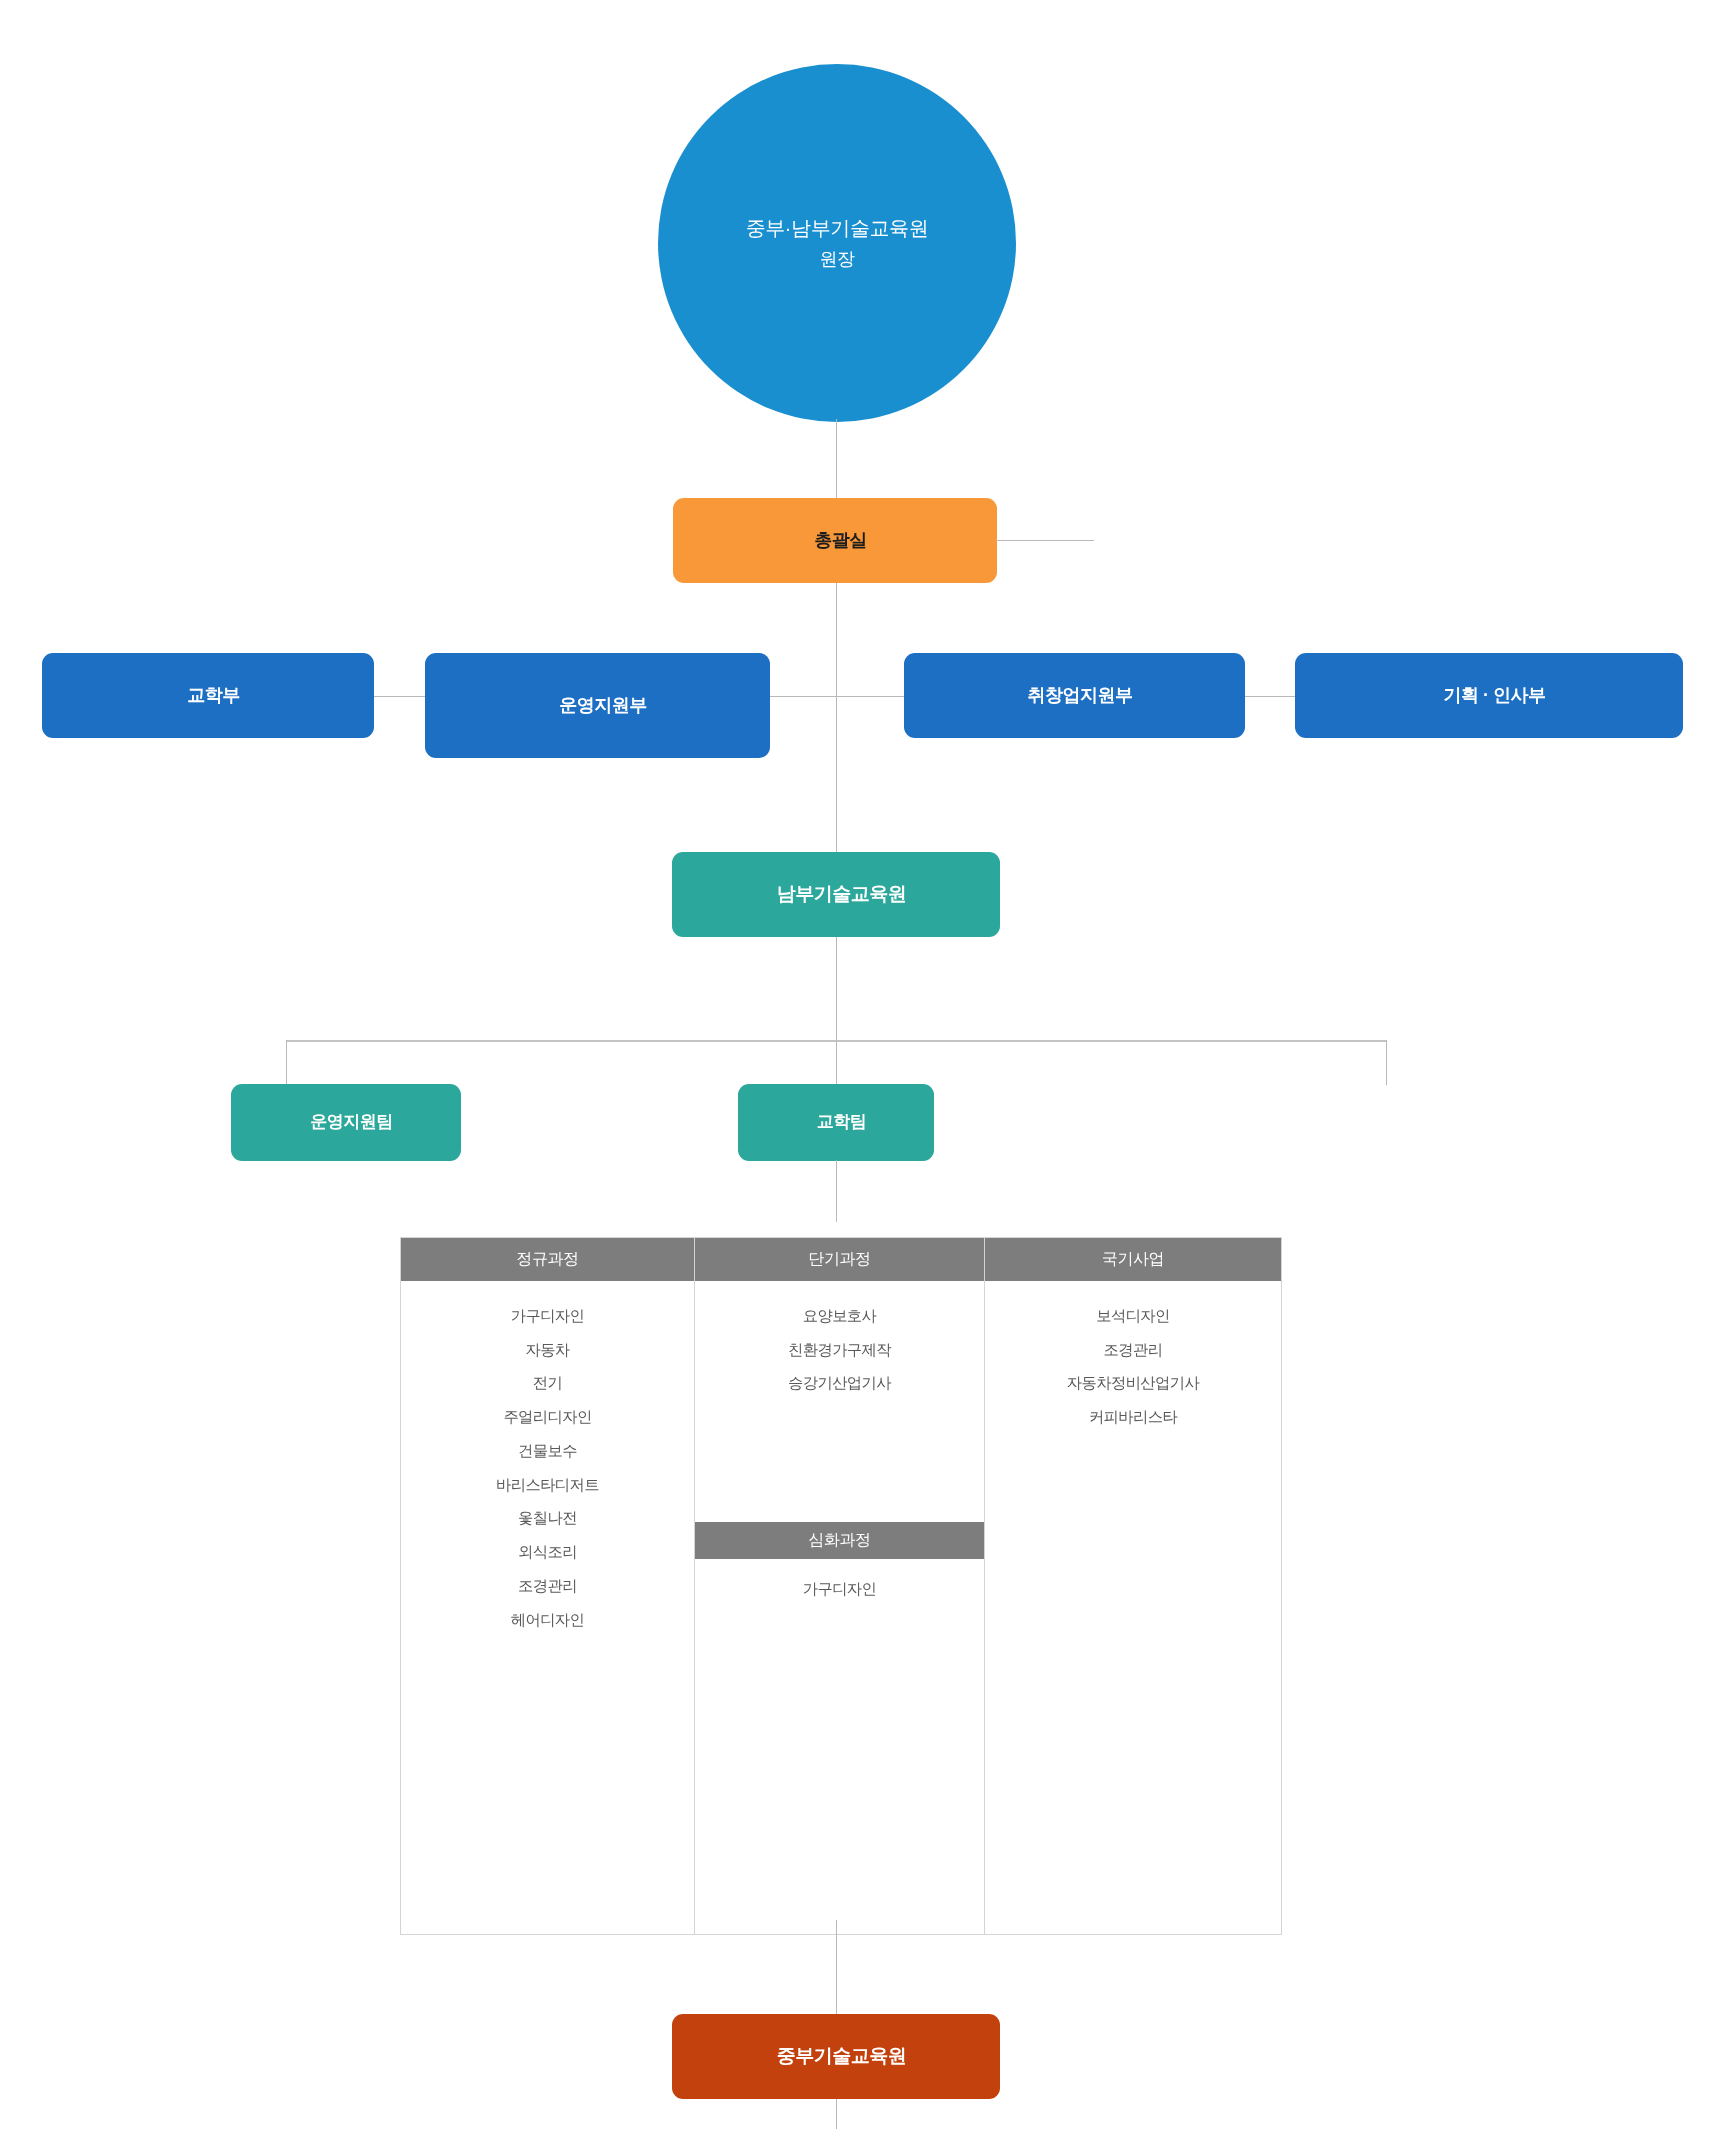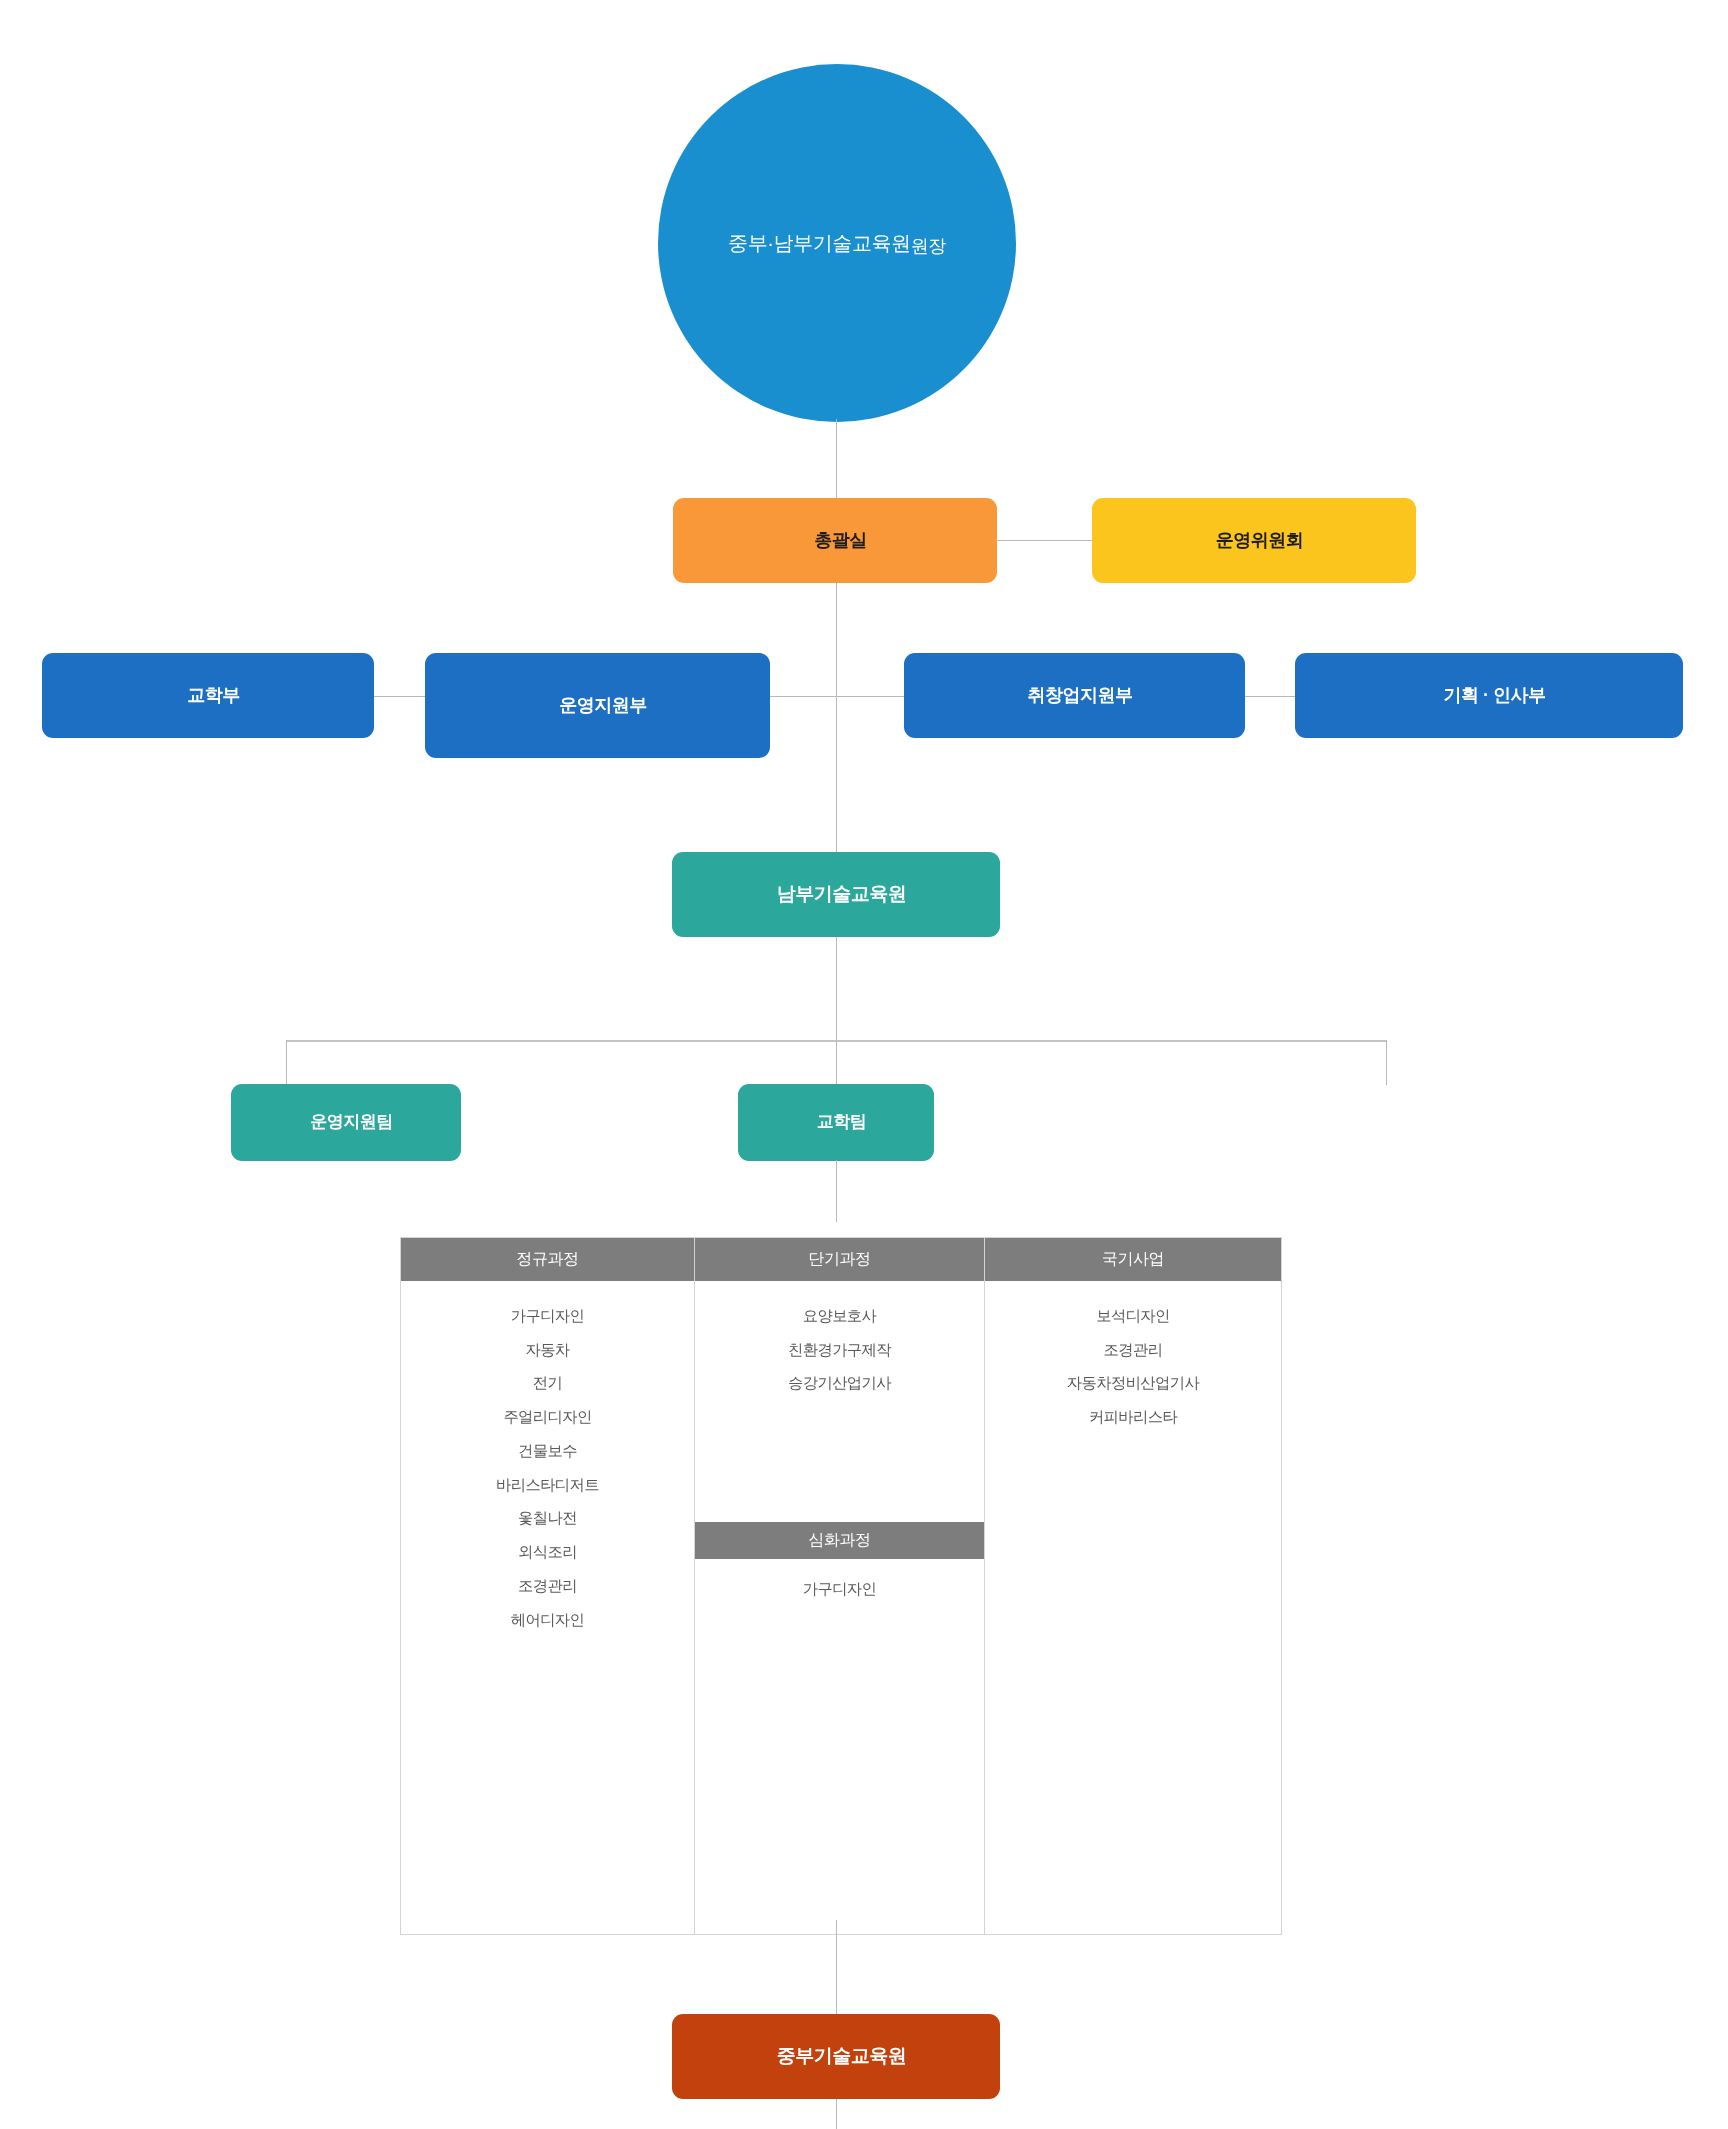--- a/index.html
+++ b/index.html
@@ -25,21 +25,21 @@
   .vline { position: absolute; background: #b9b9b9; width: 1.3px; }
   .hline { position: absolute; background: #b9b9b9; height: 1.3px; }
   .hline.thick { height: 2.1px; background: #c4c4c4; }
 
   
   .circle-node {
     position: absolute;
     border-radius: 50%;
     background: #1a8fd0;
     display: flex;
-    flex-direction: row;
+    flex-direction: column;
     align-items: center;
     justify-content: center;
     color: #fff;
     text-align: center;
   }
   .circle-node .sub { font-size: 20px; font-weight: 400; letter-spacing: -0.4px; line-height: 1.25; }
   .circle-node .main { font-size: 18px; font-weight: 400; letter-spacing: -0.4px; margin-top: 6px; }
 
   
   .node {
@@ -132,23 +132,20 @@
     <span class="sub">중부·남부기술교육원</span>
     <span class="main">원장</span>
   </div>
 
   <div class="vline" style="left:836px; top:419px; height:79px;"></div>
 
   <div class="node n-orange dark-text fs-42" style="left:673px; top:498px; width:324px; height:85px;">
     <span>총괄실</span>
   </div>
   <div class="hline" style="left:996px; top:540px; width:98px;"></div>
-  <div class="node n-yellow dark-text fs-42" style="left:1092px; top:498px; width:324px; height:85px;">
-    <span>운영위원회</span>
-  </div>
 
   <div class="vline" style="left:836px; top:583px; height:333px;"></div>
 
   <div class="hline" style="left:209px; top:696px; width:628px;"></div>
   <div class="hline" style="left:836px; top:696px; width:615px;"></div>
 
   <div class="node n-blue-dark light-text fs-42" style="left:42px; top:653px; width:332px; height:85px;">
     <span>교학부</span>
   </div>
   <div class="node n-blue-dark light-text fs-42" style="left:425px; top:653px; width:345px; height:105px;">

